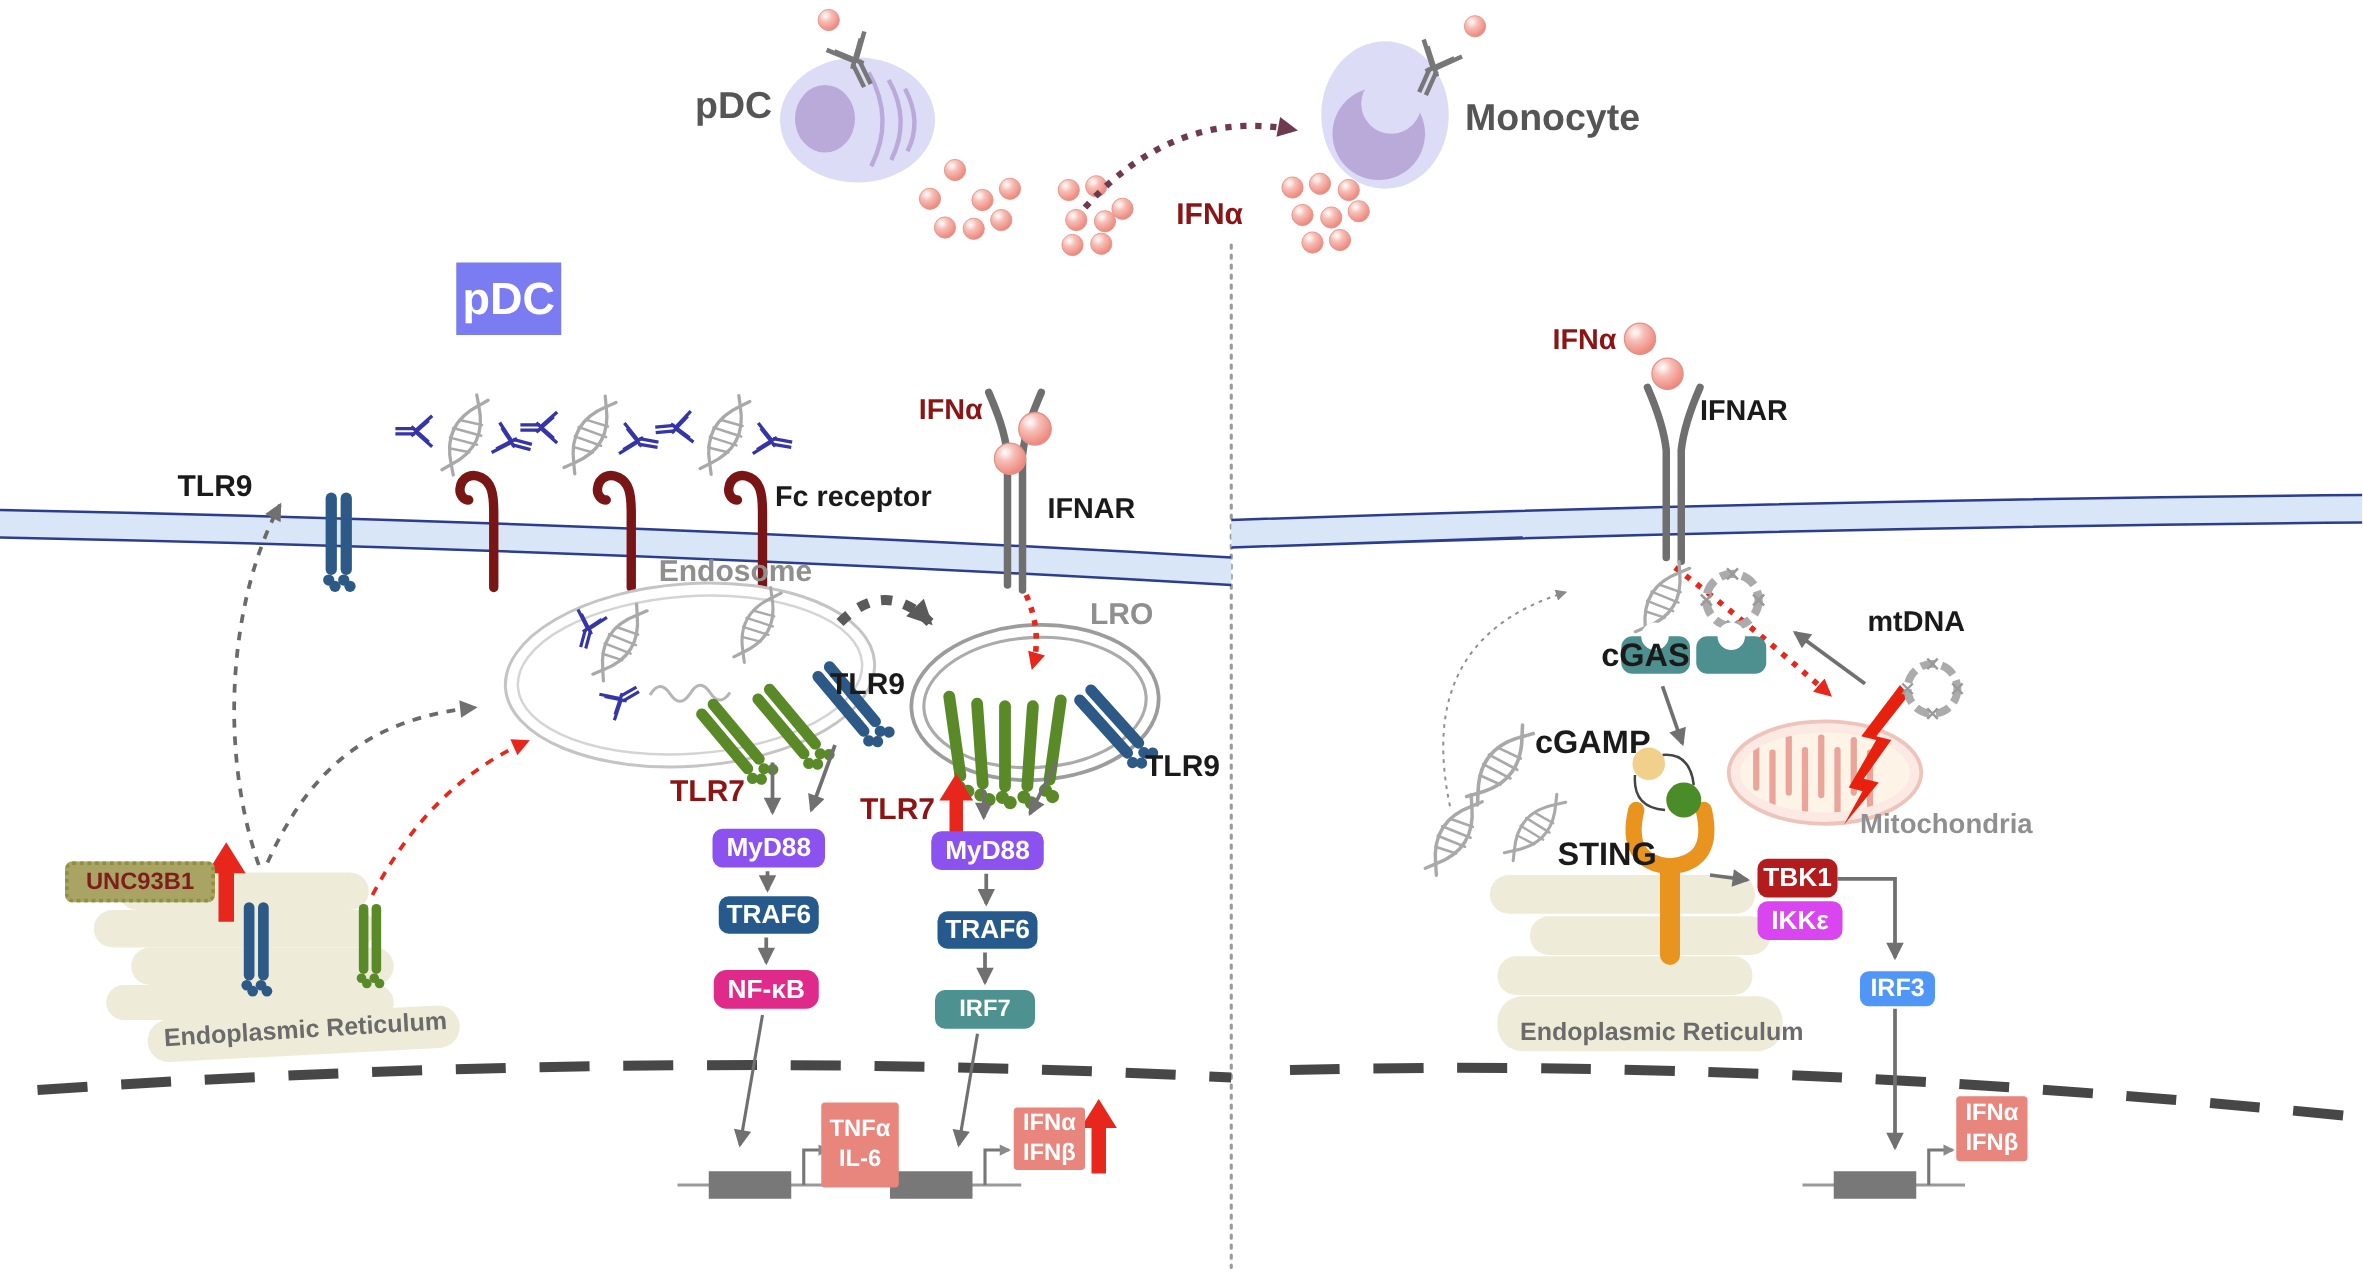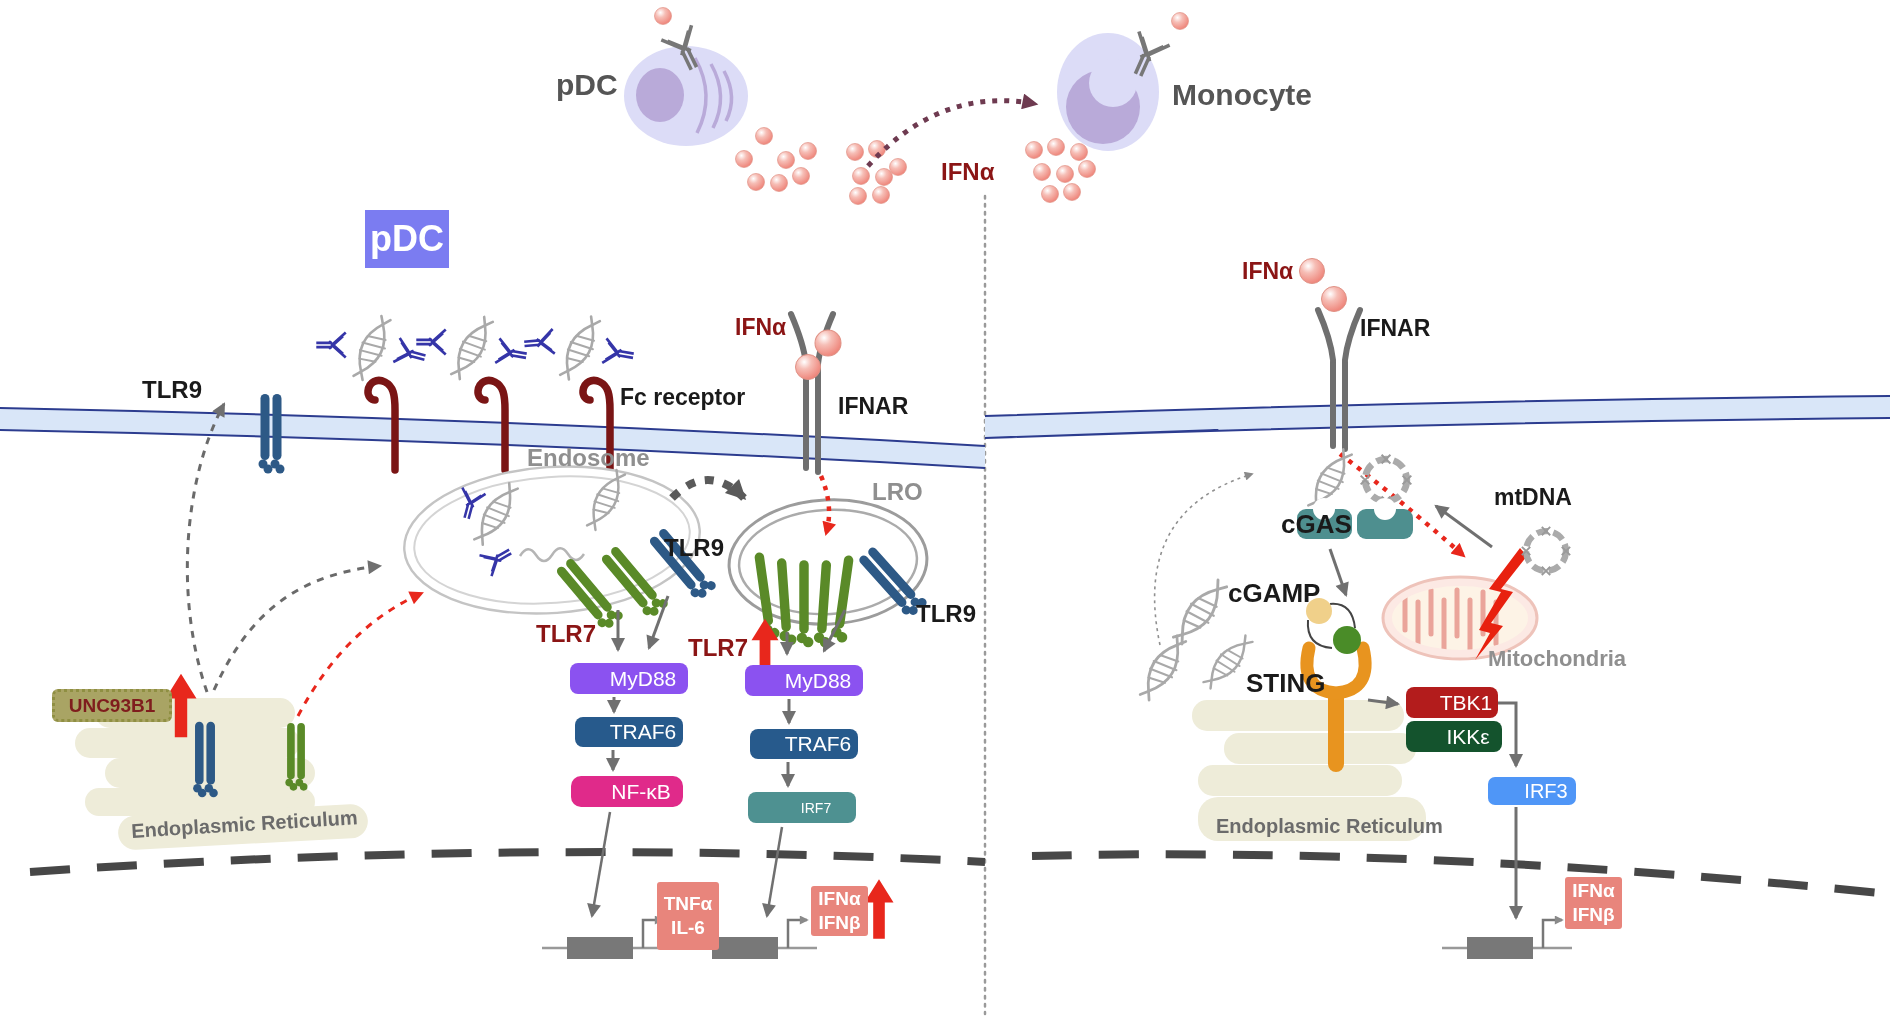--- a/index.html
+++ b/index.html
@@ -6,21 +6,21 @@
   #stage{position:relative;width:1890px;height:1023px;background:#ffffff;overflow:hidden;
          font-family:"Liberation Sans","DejaVu Sans",sans-serif;}
   #bg{position:absolute;left:0;top:0;}
   .lbl{position:absolute;white-space:nowrap;font-weight:bold;line-height:1;}
   .black{color:#1a1a1a;}
   .gray{color:#8f8f8f;}
   .dgray{color:#555555;}
   .ergray{color:#6b6b6b;}
   .dred{color:#8b1515;}
   .pbox{position:absolute;display:flex;align-items:center;justify-content:center;
-        color:#fff;font-weight:normal;border-radius:8px;padding-left:28px;}
+        color:#fff;font-weight:bold;border-radius:8px;}
   .cyt{position:absolute;display:flex;flex-direction:column;align-items:center;justify-content:center;
        color:#fff;font-weight:bold;background:#e8857c;border-radius:3px;font-size:19px;line-height:1.25;}
   .hdr{position:absolute;display:flex;align-items:center;justify-content:center;
        color:#fff;font-weight:bold;font-size:36px;}
   #hdr-pdc{left:365px;top:210px;width:84px;height:58px;background:#7b7cf1;}
   #hdr-mono{left:1368px;top:205px;width:222px;height:62px;background:#b583ee;}
   #unc{position:absolute;left:52px;top:689px;width:114px;height:27px;background:#a9a464;
        border:3px dotted #8f8f42;border-radius:6px;display:flex;align-items:center;justify-content:center;
        color:#7f1d1d;font-weight:bold;font-size:19px;}
   .er-tilt{transform:rotate(-3.5deg);}
@@ -488,42 +488,42 @@
 <div class="lbl dred" style="left:688px;top:636px;font-size:24px;">TLR7</div>
 <div class="lbl black" style="left:916px;top:602px;font-size:24px;">TLR9</div>
 <div id="unc">UNC93B1</div>
 <div class="lbl ergray er-tilt" style="left:131px;top:814px;font-size:20px;">Endoplasmic Reticulum</div>
 
 <div class="pbox" style="left:570px;top:663px;width:90px;height:31px;background:#8b52f0;font-size:21px;">MyD88</div>
 <div class="pbox" style="left:575px;top:717px;width:80px;height:30px;background:#275a8c;font-size:21px;">TRAF6</div>
 <div class="pbox" style="left:571px;top:776px;width:84px;height:31px;background:#e02a8a;font-size:21px;border-radius:10px;">NF-κB</div>
 <div class="pbox" style="left:745px;top:665px;width:90px;height:31px;background:#8b52f0;font-size:21px;">MyD88</div>
 <div class="pbox" style="left:750px;top:729px;width:80px;height:30px;background:#275a8c;font-size:21px;">TRAF6</div>
-<div class="pbox" style="left:748px;top:792px;width:80px;height:31px;background:#4e9191;font-size:14px;">IRF7</div>
+<div class="pbox" style="left:748px;top:792px;width:80px;height:31px;background:#4e9191;font-size:19px;">IRF7</div>
 
 <div class="cyt" style="left:657px;top:882px;width:62px;height:68px;">
   <span>TNFα</span>
   <span>IL-6</span>
 </div>
 <div class="cyt" style="left:811px;top:886px;width:57px;height:50px;">
   <span>IFNα</span>
   <span>IFNβ</span>
 </div>
 
 <div class="lbl dred" style="left:1242px;top:260px;font-size:23px;">IFNα</div>
 <div class="lbl black" style="left:1360px;top:317px;font-size:23px;">IFNAR</div>
 <div class="lbl black" style="left:1494px;top:486px;font-size:23px;">mtDNA</div>
 <div class="lbl black" style="left:1281px;top:511px;font-size:26px;">cGAS</div>
 <div class="lbl black" style="left:1228px;top:580px;font-size:26px;">cGAMP</div>
 <div class="lbl black" style="left:1246px;top:670px;font-size:26px;">STING</div>
 <div class="lbl gray" style="left:1488px;top:648px;font-size:22px;">Mitochondria</div>
 <div class="lbl ergray" style="left:1216px;top:816px;font-size:20px;">Endoplasmic Reticulum</div>
 
 <div class="pbox" style="left:1406px;top:687px;width:64px;height:31px;background:#b31c1c;font-size:21px;">TBK1</div>
-<div class="pbox" style="left:1406px;top:721px;width:68px;height:31px;background:#14532d;font-size:21px;">IKKε</div>
+<div class="pbox" style="left:1406px;top:721px;width:68px;height:31px;background:#d946ef;font-size:21px;">IKKε</div>
 <div class="pbox" style="left:1488px;top:777px;width:60px;height:28px;background:#4f96f7;font-size:20px;border-radius:7px;">IRF3</div>
 
 <div class="cyt" style="left:1565px;top:877px;width:57px;height:52px;">
   <span>IFNα</span>
   <span>IFNβ</span>
 </div>
 
 </div>
 
 </body></html>

